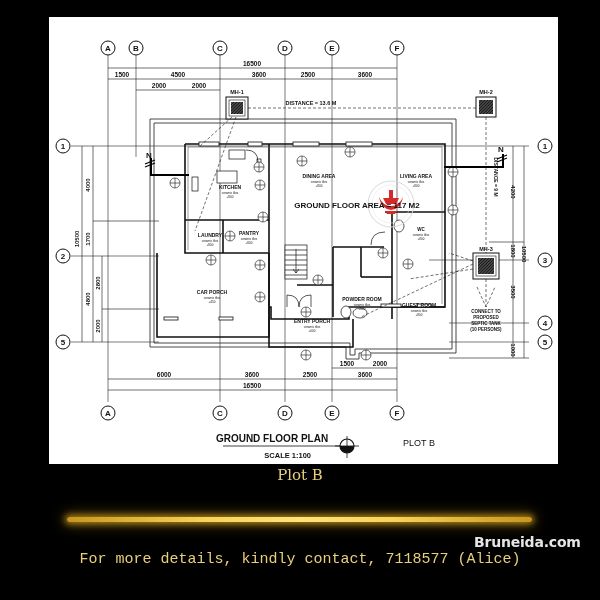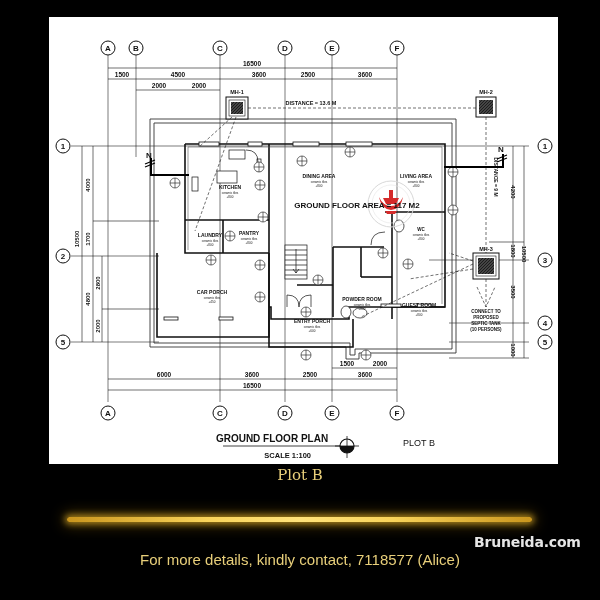--- a/index.html
+++ b/index.html
@@ -20,21 +20,21 @@
     position: absolute; left: 0; width: 600px; top: 466px; text-align: center;
     font-family: "DejaVu Serif", "Liberation Serif", serif; font-size: 15px; color: #e8cf7a;
   }
   .gold-bar {
     position: absolute; left: 67px; top: 517px; width: 465px; height: 5px; border-radius: 3px;
     background: linear-gradient(90deg, #c9951d 0%, #f8d35a 30%, #ffe27a 50%, #f8d35a 70%, #c9951d 100%);
     box-shadow: 0 0 6px 2px rgba(230,180,40,0.65), 0 0 14px 4px rgba(200,150,20,0.35);
   }
   .contact {
     position: absolute; left: 0; width: 600px; top: 551px; text-align: center;
-    font-family: Liberation Sans, sans-serif; font-size: 15px; color: #e8cf7a;
+    font-family: Liberation Mono, monospace; font-size: 15px; color: #e8cf7a;
   }
   .site-watermark {
     position: absolute; left: 474px; top: 534px;
     font-family: "DejaVu Sans", sans-serif; font-weight: bold; font-size: 14px; color: #e6e6e6;
     text-shadow: 0 0 2px #000, 1px 1px 1px #000;
     letter-spacing: -0.2px;
   }
 </style>
 </head>
 <body>

